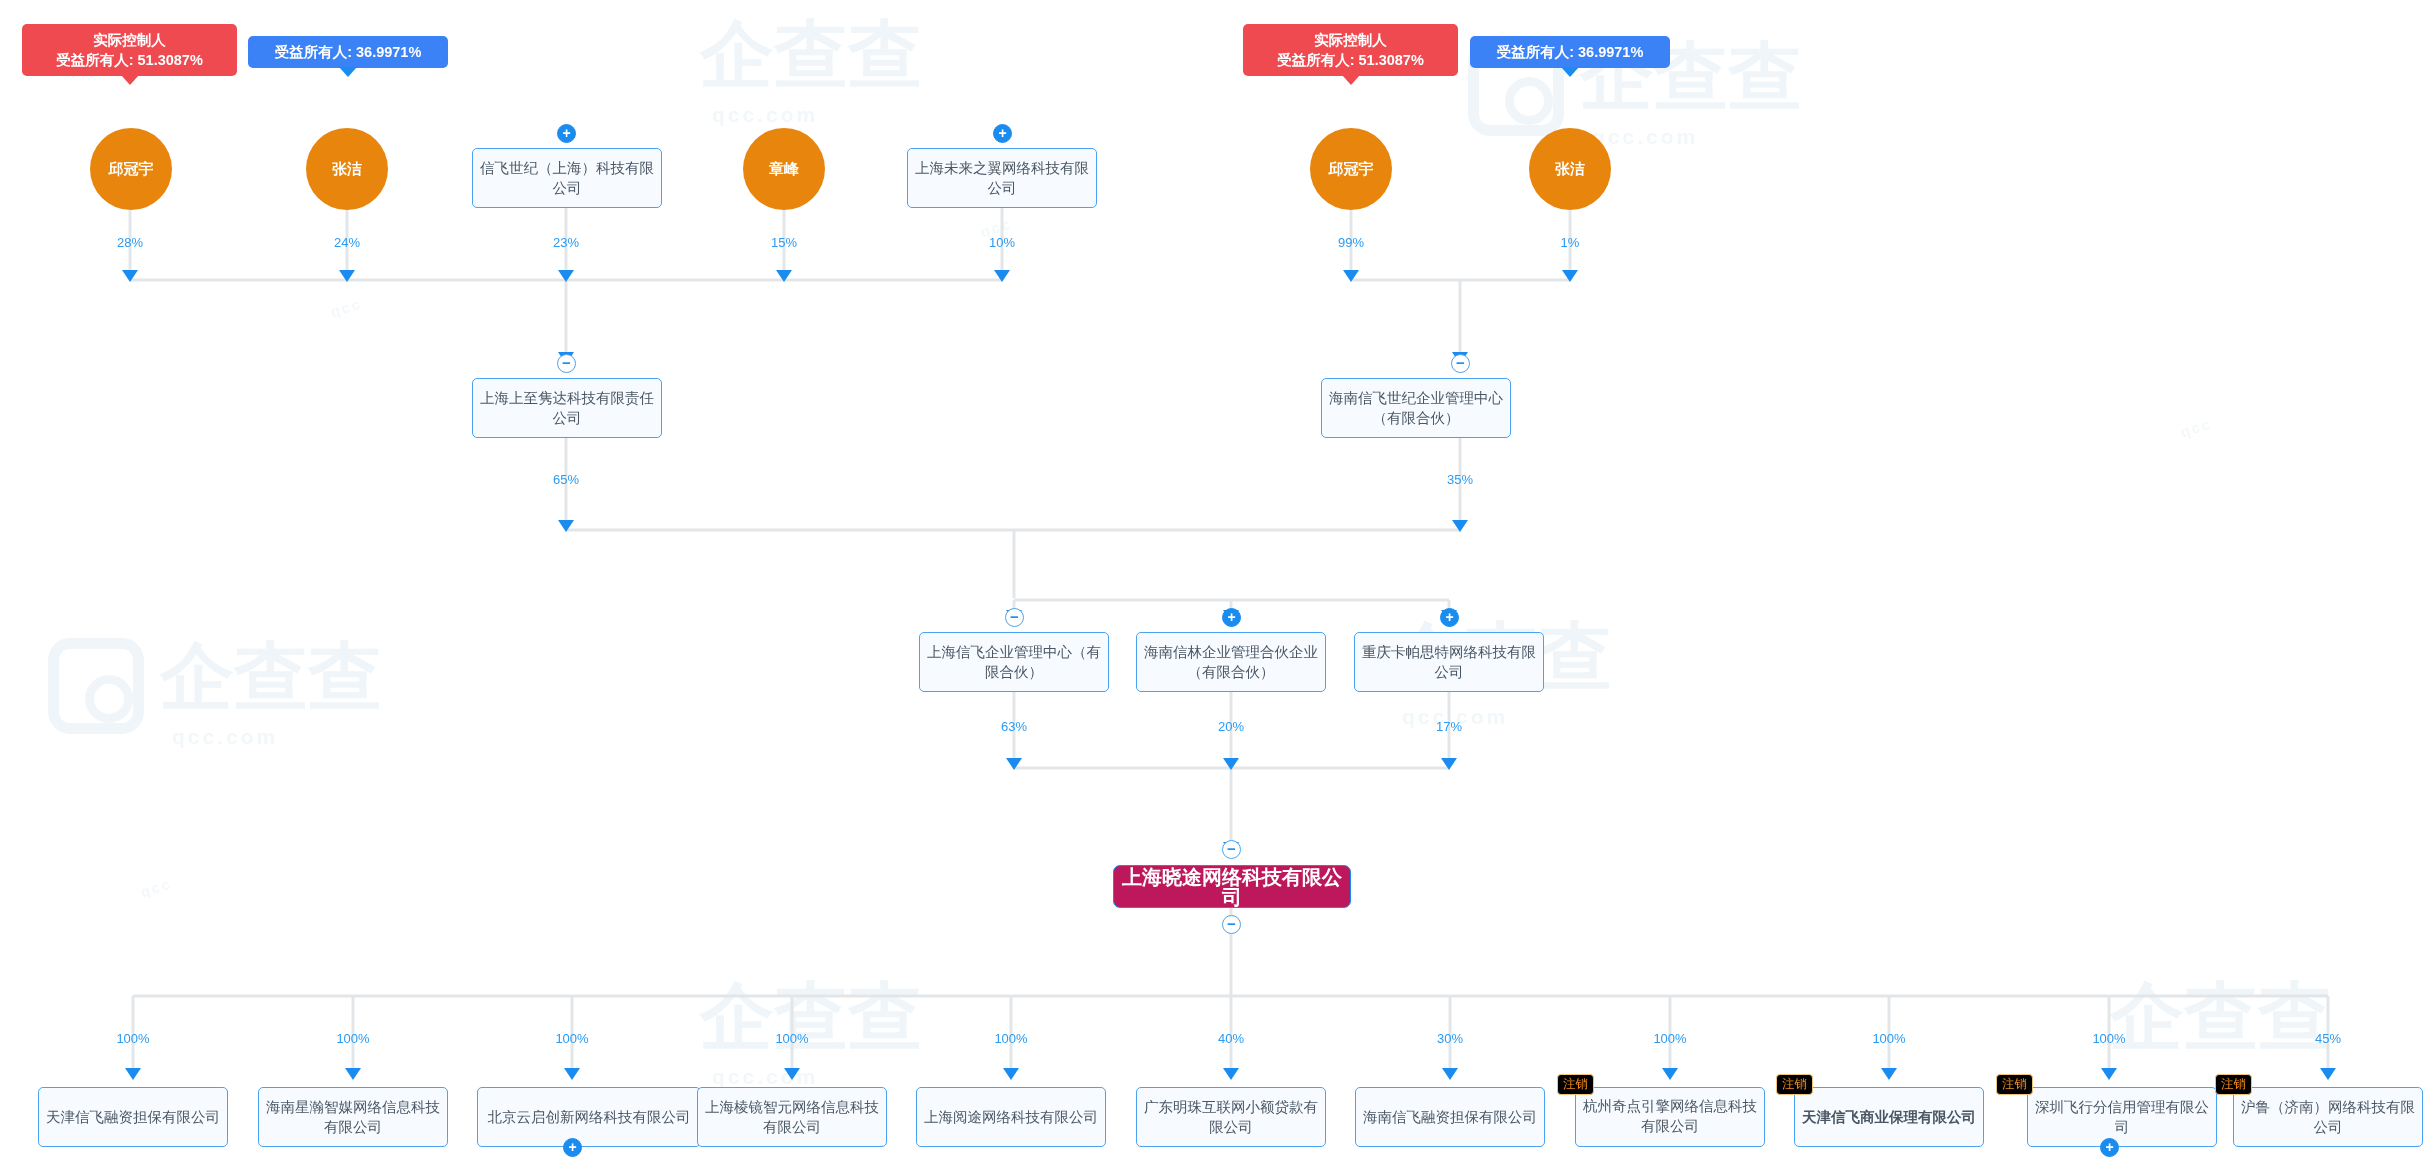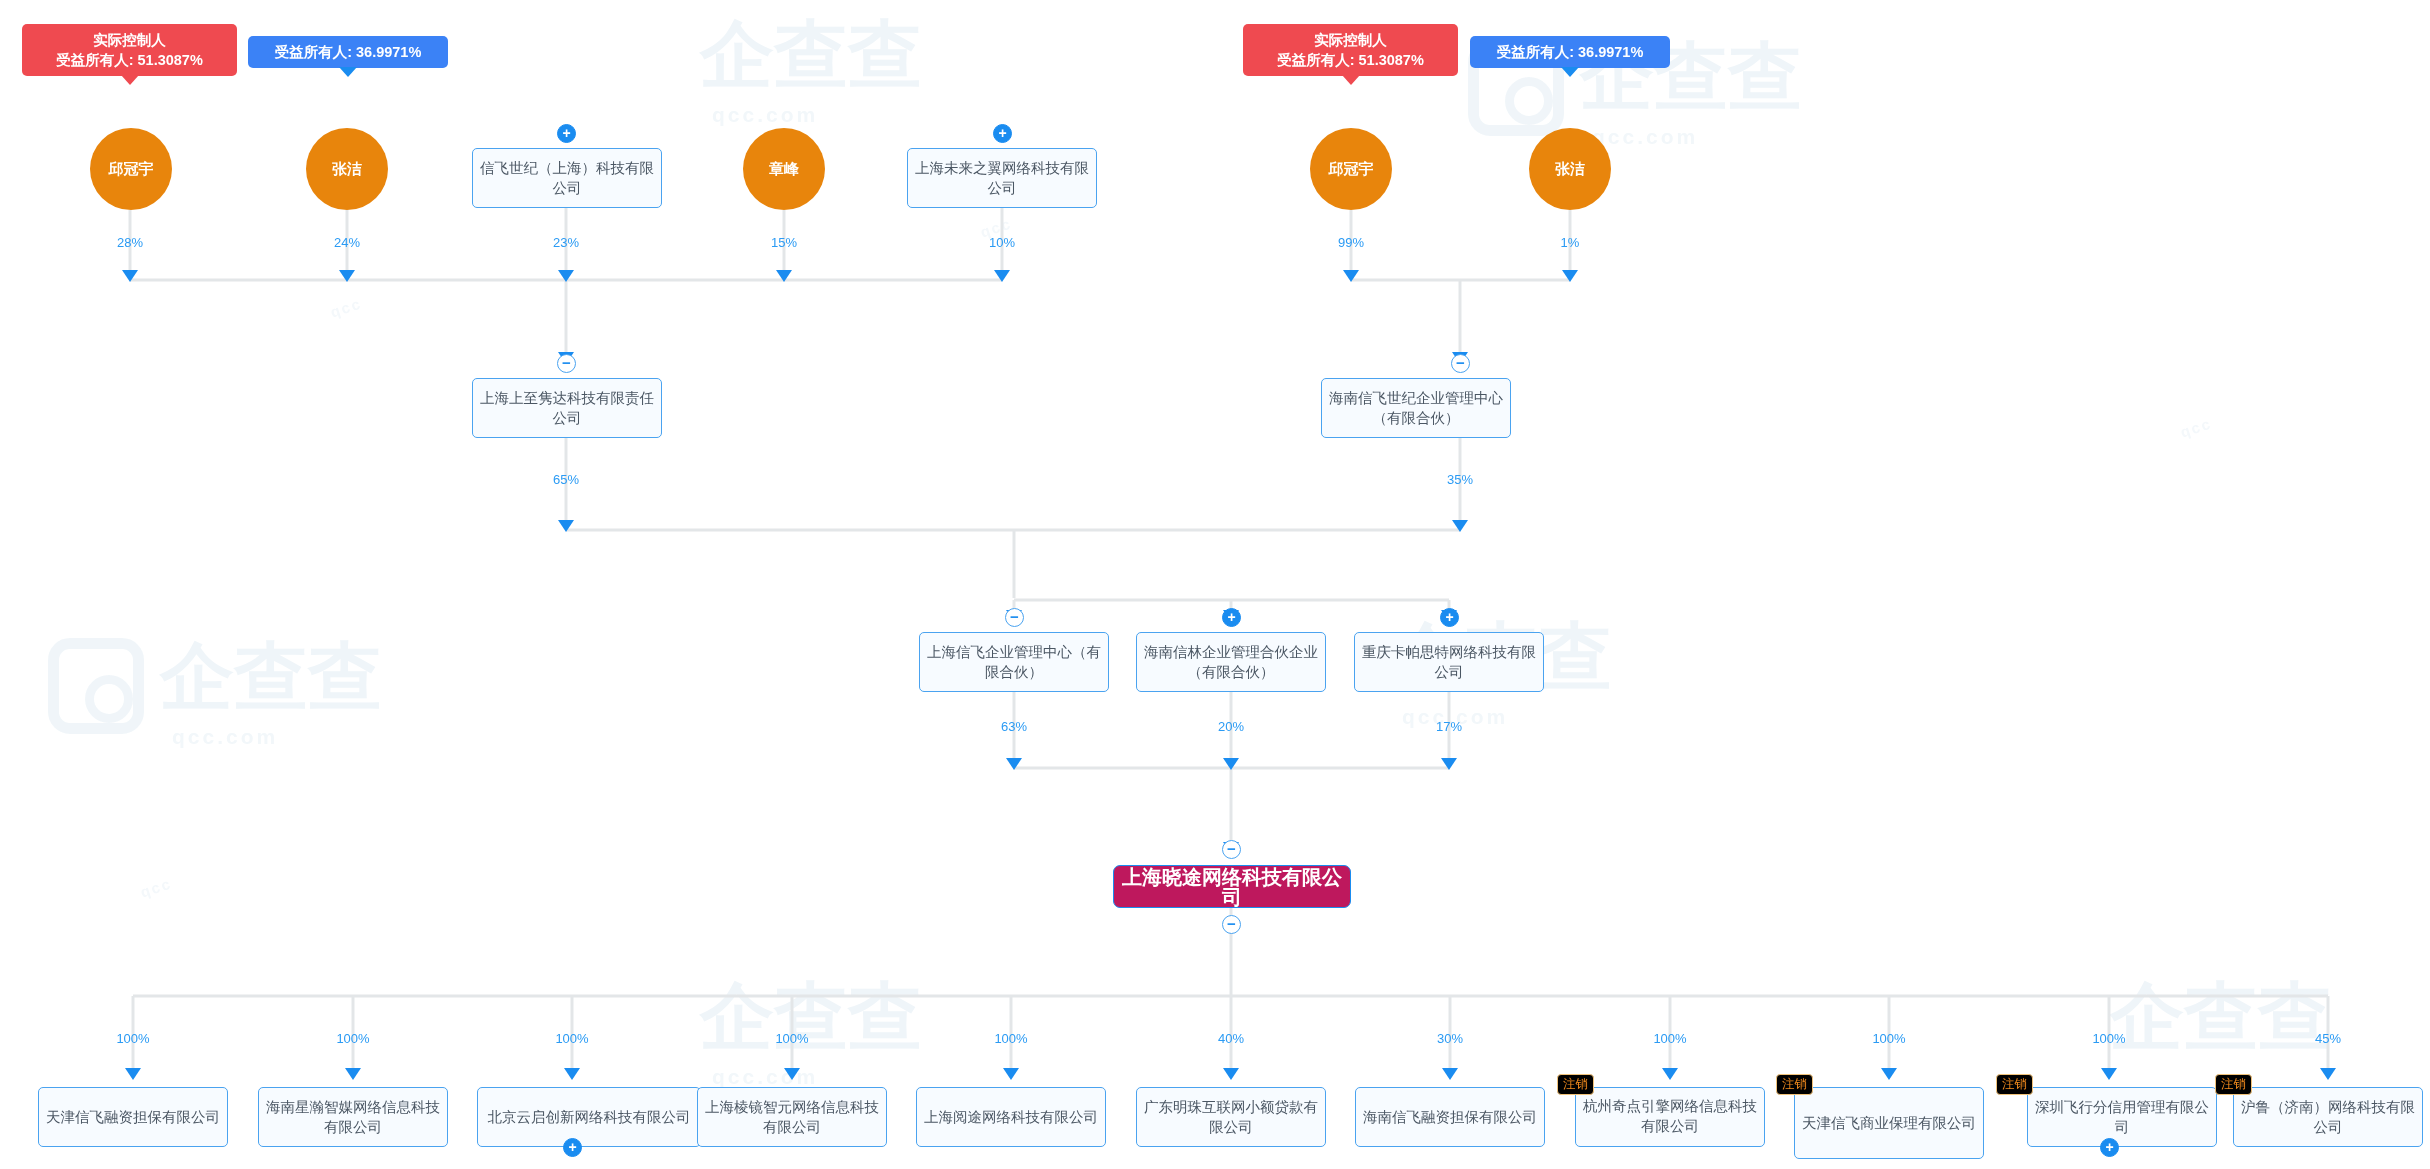--- a/index.html
+++ b/index.html
@@ -417,21 +417,21 @@
       <div class="pct" style="left: 1450px; top: 1032px;">30%</div>
       <div class="node box" style="left: 1355px; top: 1087px; width: 190px; height: 60px;">
         <span>海南信飞融资担保有限公司</span>
       </div>
       <div class="pct" style="left: 1670px; top: 1032px;">100%</div>
       <div class="node box" style="left: 1575px; top: 1087px; width: 190px; height: 60px; font-family: Liberation Mono, monospace;">
         <span>杭州奇点引擎网络信息科技有限公司</span>
       </div>
       <div class="badge" style="left: 1557px; top: 1074px;">注销</div>
       <div class="pct" style="left: 1889px; top: 1032px;">100%</div>
-      <div class="node box" style="left: 1794px; top: 1087px; width: 190px; height: 72px;">
+      <div class="node box" style="left: 1794px; top: 1087px; width: 190px; height: 60px; font-weight: bold;">
         <span>天津信飞商业保理有限公司</span>
       </div>
       <div class="badge" style="left: 1776px; top: 1074px;">注销</div>
       <div class="pct" style="left: 2109px; top: 1032px;">100%</div>
       <div class="node box" style="left: 2014px; top: 1087px; width: 190px; height: 60px; margin-left: 13px;">
         <span>深圳飞行分信用管理有限公司</span>
       </div>
       <div class="badge" style="left: 1996px; top: 1074px;">注销</div>
       <div class="toggle plus" style="left: 2100px; top: 1138px;">
         <span class="g">+</span>

